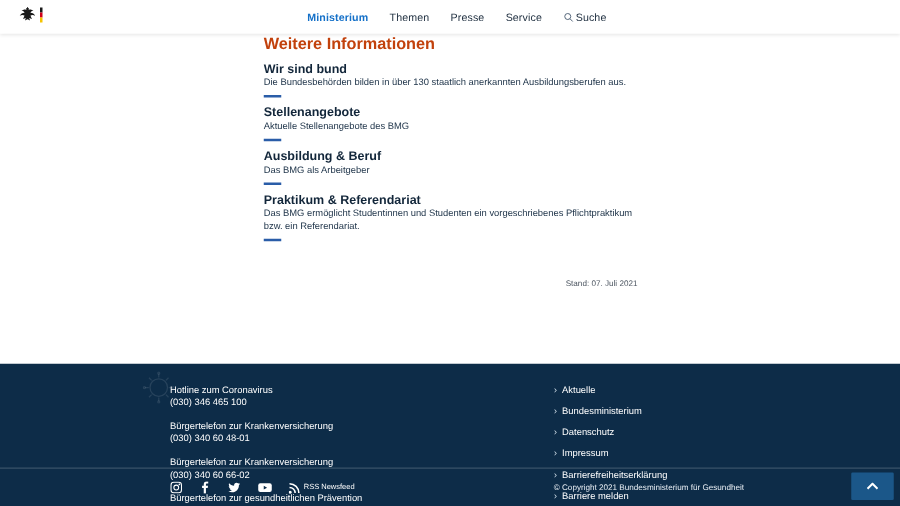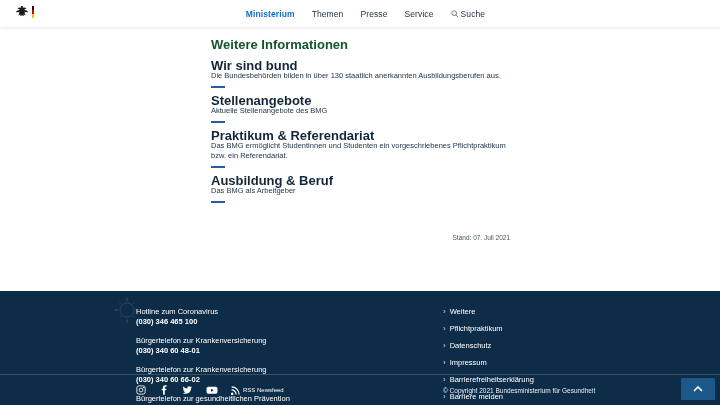--- a/index.html
+++ b/index.html
@@ -27,37 +27,37 @@
   .mainnav {
     margin:0 auto; display:flex; align-items:center; gap:17px;
     font-size:8.5px; letter-spacing:0.1px;
   }
   .nav-item { color:#1d2d3e; cursor:pointer; display:flex; align-items:center; gap:2px; }
   .nav-item.active { color:#1470c8; font-weight:bold;padding-left:11px; }
   .search-glyph { display:inline-block; }
 
   
   .content { position:absolute; top:27px; left:211px; width:299px; }
-  .page-title { font-size:13px; font-weight:bold; color:#14532d; padding-top:10px; margin-bottom:9px; }
+  .page-title { font-size:13px; font-weight:bold; color:#c2410c; margin-bottom:9px; }
   .info-item { margin-bottom:3px; }
-  .info-title { font-size:13px; font-weight:bold; color:#12263a; line-height:10px; }
+  .info-title { font-size:10px; font-weight:bold; color:#12263a; line-height:10px; }
   .info-desc  { font-size:7.5px; color:#22374c; line-height:10px; }
   .blue-rule { width:14px; height:2px; background:#2a5da8; margin:5px 0 8px 0; }
   .stand { margin-top:31px; text-align:right; font-size:6.5px; color:#4c5560; }
 
   
   .footer {
     position:absolute; left:0; bottom:0; width:720px; height:114px;
     background:#0d2c48; color:#ffffff;
   }
   .virus-mark { position:absolute; left:114px; top:6px; opacity:0.75; }
   .hotlines { position:absolute; left:136px; top:16px; }
   .hotline-group { margin-bottom:9px; }
   .hotline-label { font-size:7.5px; line-height:10px; color:#ffffff; }
-  .hotline-phone { font-size:7.5px; line-height:10px; font-weight:bold; color:#ffffff; }
+  .hotline-phone { font-size:7.5px; line-height:10px; font-weight:normal; color:#ffffff; }
   .footer-links { position:absolute; left:443px; top:16px; }
   .footer-link {
     font-size:7.5px; line-height:10px; margin-bottom:7px; color:#ffffff;
     display:flex; align-items:center; gap:4px; cursor:pointer;
   }
   .chev { font-size:8px; color:#cfdce8; line-height:8px; }
   .footer-bottom {
     position:absolute; left:0; bottom:0; width:720px; height:31px;
     border-top:1px solid rgba(255,255,255,0.18);
     display:flex; align-items:center;
@@ -114,28 +114,28 @@
       <div class="blue-rule"></div>
     </div>
 
     <div class="info-item">
       <div class="info-title">Stellenangebote</div>
       <div class="info-desc">Aktuelle Stellenangebote des BMG</div>
       <div class="blue-rule"></div>
     </div>
 
     <div class="info-item">
+      <div class="info-title">Ausbildung &amp; Beruf</div>
+      <div class="info-desc">Das BMG als Arbeitgeber</div>
+      <div class="blue-rule"></div>
+    </div>
+
+    <div class="info-item">
       <div class="info-title">Praktikum &amp; Referendariat</div>
       <div class="info-desc">Das BMG ermöglicht Studentinnen und Studenten ein vorgeschriebenes Pflichtpraktikum bzw. ein Referendariat.</div>
-      <div class="blue-rule"></div>
-    </div>
-
-    <div class="info-item">
-      <div class="info-title">Ausbildung &amp; Beruf</div>
-      <div class="info-desc">Das BMG als Arbeitgeber</div>
       <div class="blue-rule"></div>
     </div>
 
     <div class="stand">Stand: 07. Juli 2021</div>
   </main>
 
   <footer class="footer">
     <svg class="virus-mark" width="26" height="26" viewBox="0 0 26 26">
       <g stroke="rgba(255,255,255,0.14)" stroke-width="1" fill="none">
         <circle cx="13" cy="13" r="7"></circle>
@@ -169,25 +169,25 @@
       </div>
       <div class="hotline-group">
         <div class="hotline-label">Bürgertelefon zur gesundheitlichen Prävention</div>
         <div class="hotline-phone">(040) 340 60 66-03</div>
       </div>
     </div>
 
     <div class="footer-links">
       <div class="footer-link">
           <span class="chev">›</span>
-          <span>Weitere</span>
-        </div>
-      <div class="footer-link">
-          <span class="chev">›</span>
-          <span>Pflichtpraktikum</span>
+          <span>Aktuelle</span>
+        </div>
+      <div class="footer-link">
+          <span class="chev">›</span>
+          <span>Bundesministerium</span>
         </div>
       <div class="footer-link">
           <span class="chev">›</span>
           <span>Datenschutz</span>
         </div>
       <div class="footer-link">
           <span class="chev">›</span>
           <span>Impressum</span>
         </div>
       <div class="footer-link">

